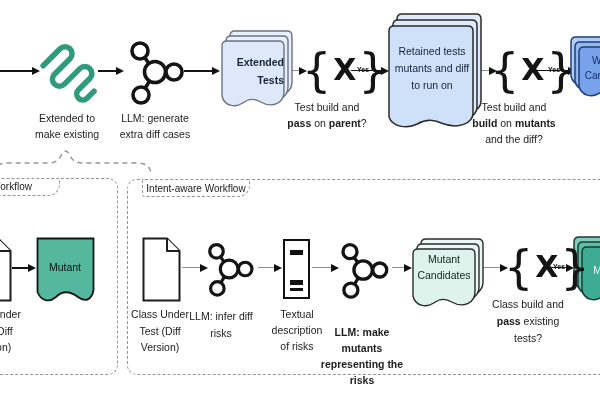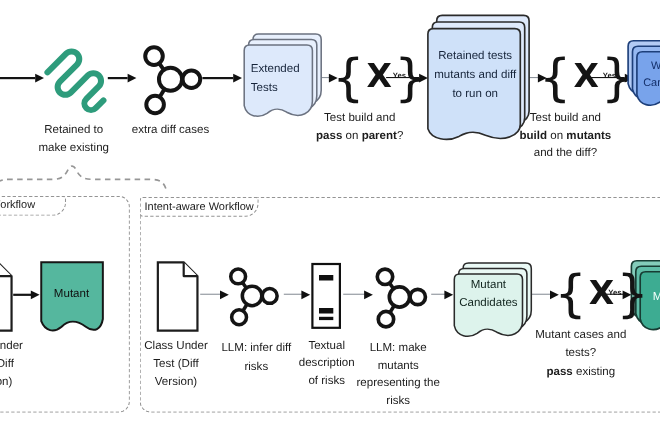--- a/index.html
+++ b/index.html
@@ -28,21 +28,21 @@
 <body>
 
 <div id="page">
 
   <div class="dashbox" style="left:-34px;top:178px;width:150px;height:195px;"></div>
   <div class="tab" style="left:-46px;top:178px;width:104px;">
     <span style="position:absolute;left:36px;top:2px;">Workflow</span>
   </div>
 
   <div class="dashbox" style="left:127px;top:179px;width:492px;height:194px;"></div>
-  <div class="tab" style="left:127px;top:179px;width:106px;">
+  <div class="tab" style="left:142px;top:179px;width:106px;">
     <span>Intent-aware Workflow</span>
   </div>
 
   <svg style="left:-10px;top:146px;z-index:1;" width="172" height="34" viewBox="0 0 172 34">
     <path d="M 2 26 C 6 19, 10 17, 20 17 L 58 17 C 66 17, 69 14, 72 8 C 74 4, 77 4, 79 8 C 82 14, 85 17, 93 17 L 146 17 C 156 17, 159 20, 161 26" fill="none" stroke="#969696" stroke-width="1.5" stroke-dasharray="5 4"></path>
   </svg>
 
   <div class="ln-black" style="left:0;top:70px;width:32px;"></div>
   <div class="ah" style="left:32px;top:67px;"></div>
 
@@ -65,45 +65,46 @@
   <div class="ln-black" style="left:536px;top:70px;width:32px;height:1.4px;"></div>
   <div class="yes" style="left:548px;top:66px;">Yes</div>
   <div class="ah" style="left:568px;top:67px;"></div>
 
   <svg style="left:42px;top:38px;" width="56" height="72" viewBox="0 0 56 72">
     <g transform="rotate(-45 28 32)">
       <path d="M 12 10 H 36 A 7 7 0 0 1 36 24 H 14 A 7 7 0 0 0 14 38 H 36 A 7 7 0 0 1 36 52 H 20 A 6 6 0 0 0 20 64 H 30" fill="none" stroke="#2e9c7c" stroke-width="5.5" stroke-linecap="round" stroke-linejoin="round"></path>
     </g>
   </svg>
   <div class="lbl" style="left:17px;top:110px;width:100px;">
-    <span class="ln">Retained to</span>
+    <span class="ln">Extended to</span>
     <span class="ln">make existing</span>
   </div>
 
   <svg style="left:124px;top:38px;" width="64" height="68" viewBox="0 0 64 68">
     <g stroke="#141414" stroke-width="3.6" fill="#ffffff">
       <line x1="31" y1="34" x2="16" y2="13"></line>
       <line x1="31" y1="34" x2="50" y2="34"></line>
       <line x1="31" y1="34" x2="17" y2="57"></line>
       <circle cx="16" cy="13" r="8"></circle>
       <circle cx="50" cy="34" r="8"></circle>
       <circle cx="17" cy="57" r="8"></circle>
       <circle cx="31" cy="34" r="10.5"></circle>
     </g>
   </svg>
   <div class="lbl" style="left:105px;top:110px;width:100px;">
+    <span class="ln">LLM: generate</span>
     <span class="ln">extra diff cases</span>
   </div>
 
   <svg style="left:221px;top:30px;" width="75" height="81" viewBox="0 0 75 81">
       <path d="M 1 6 Q 1 1 6 1 L 58 1 Q 63 1 63 6 L 63 52 C 63 62, 52.48 69, 39.68 62 C 33.28 58, 28.16 58, 21.76 63 C 14.08 68, 3.2 66, 1 56 Z" transform="translate(8,0)" fill="#e8f0fd" stroke="#6b7280" stroke-width="1.4"></path>
       <path d="M 1 6 Q 1 1 6 1 L 58 1 Q 63 1 63 6 L 63 52 C 63 62, 52.48 69, 39.68 62 C 33.28 58, 28.16 58, 21.76 63 C 14.08 68, 3.2 66, 1 56 Z" transform="translate(4,5)" fill="#e8f0fd" stroke="#6b7280" stroke-width="1.4"></path>
       <path d="M 1 6 Q 1 1 6 1 L 58 1 Q 63 1 63 6 L 63 52 C 63 62, 52.48 69, 39.68 62 C 33.28 58, 28.16 58, 21.76 63 C 14.08 68, 3.2 66, 1 56 Z" transform="translate(0,10)" fill="#dde9fb" stroke="#6b7280" stroke-width="1.4"></path>
     </svg>
-  <div class="stacktext" style="left:228px;top:53px;width:56px;text-align:left;line-height:18px;color:#16243a;">
+  <div class="stacktext" style="left:228px;top:53px;width:56px;text-align:right;line-height:18px;color:#16243a;font-weight:bold;">
     <span class="ln" style="display:block;">Extended</span>
     <span class="ln" style="display:block;">Tests</span>
   </div>
 
   <div class="dec" style="left:302px;top:45px;">
     <span class="br">{</span>
     <span class="x">X</span>
     <span class="br">}</span>
   </div>
   <div class="lbl" style="left:277px;top:99px;width:100px;">
@@ -178,21 +179,21 @@
     <g stroke="#141414" stroke-width="3.8" fill="#ffffff">
       <line x1="31" y1="34" x2="16" y2="13"></line>
       <line x1="31" y1="34" x2="50" y2="34"></line>
       <line x1="31" y1="34" x2="17" y2="57"></line>
       <circle cx="16" cy="13" r="8"></circle>
       <circle cx="50" cy="34" r="8"></circle>
       <circle cx="17" cy="57" r="8"></circle>
       <circle cx="31" cy="34" r="10.5"></circle>
     </g>
   </svg>
-  <div class="lbl" style="left:183px;top:308px;width:100px;line-height:16.5px;">
+  <div class="lbl" style="left:171px;top:308px;width:100px;line-height:16.5px;">
     <span class="ln">LLM: infer diff</span>
     <span class="ln">risks</span>
   </div>
 
   <div class="ln-gray" style="left:258px;top:267px;width:17px;"></div>
   <div class="ah" style="left:274px;top:264px;"></div>
 
   <div class="textbox" style="left:283px;top:239px;width:23px;height:56px;">
     <div class="bar" style="left:5px;top:9px;width:13px;height:4.5px;"></div>
     <div class="bar" style="left:5px;top:39px;width:13px;height:4.5px;"></div>
@@ -211,21 +212,21 @@
     <g stroke="#141414" stroke-width="3.8" fill="#ffffff">
       <line x1="31" y1="34" x2="16" y2="13"></line>
       <line x1="31" y1="34" x2="50" y2="34"></line>
       <line x1="31" y1="34" x2="17" y2="57"></line>
       <circle cx="16" cy="13" r="8"></circle>
       <circle cx="50" cy="34" r="8"></circle>
       <circle cx="17" cy="57" r="8"></circle>
       <circle cx="31" cy="34" r="10.5"></circle>
     </g>
   </svg>
-  <div class="lbl" style="left:312px;top:308px;width:100px;line-height:16px;">
+  <div class="lbl" style="left:312px;top:324px;width:100px;line-height:16px;font-weight:bold;">
     <span class="ln">LLM: make</span>
     <span class="ln">mutants</span>
     <span class="ln">representing the</span>
     <span class="ln">risks</span>
   </div>
 
   <div class="ln-gray" style="left:392px;top:267px;width:13px;"></div>
   <div class="ah" style="left:404px;top:264px;"></div>
 
   <svg style="left:412px;top:238px;" width="75" height="73" viewBox="0 0 75 73">
@@ -240,23 +241,23 @@
 
   <div class="ln-gray" style="left:479px;top:267px;width:22px;"></div>
   <div class="ah" style="left:500px;top:264px;"></div>
 
   <div class="dec" style="left:504px;top:242px;">
     <span class="br">{</span>
     <span class="x">X</span>
     <span class="br">}</span>
   </div>
   <div class="lbl" style="left:478px;top:296px;width:100px;line-height:17px;">
-    <span class="ln">Mutant cases and</span>
+    <span class="ln">Class build and</span>
+    <span class="ln"><b class="b">pass</b><span> existing</span></span>
     <span class="ln">tests?</span>
-    <span class="ln"><b class="b">pass</b><span> existing</span></span>
   </div>
 
   <div class="ln-black" style="left:550px;top:267px;width:18px;height:1.4px;"></div>
   <div class="yes" style="left:553px;top:263px;">Yes</div>
   <div class="ah" style="left:566px;top:264px;"></div>
 
   <svg style="left:573px;top:236px;" width="73" height="69" viewBox="0 0 73 69">
       <path d="M 1 6 Q 1 1 6 1 L 56 1 Q 61 1 61 6 L 61 40 C 61 50, 50.839999999999996 57, 38.44 50 C 32.24 46, 27.28 46, 21.080000000000002 51 C 13.64 56, 3.1 54, 1 44 Z" transform="translate(0,0)" fill="#83ccba" stroke="#173c33" stroke-width="1.5"></path>
       <path d="M 1 6 Q 1 1 6 1 L 56 1 Q 61 1 61 6 L 61 40 C 61 50, 50.839999999999996 57, 38.44 50 C 32.24 46, 27.28 46, 21.080000000000002 51 C 13.64 56, 3.1 54, 1 44 Z" transform="translate(4,5)" fill="#5fbda7" stroke="#173c33" stroke-width="1.5"></path>
       <path d="M 1 6 Q 1 1 6 1 L 56 1 Q 61 1 61 6 L 61 40 C 61 50, 50.839999999999996 57, 38.44 50 C 32.24 46, 27.28 46, 21.080000000000002 51 C 13.64 56, 3.1 54, 1 44 Z" transform="translate(8,10)" fill="#3dac92" stroke="#173c33" stroke-width="1.5"></path>

